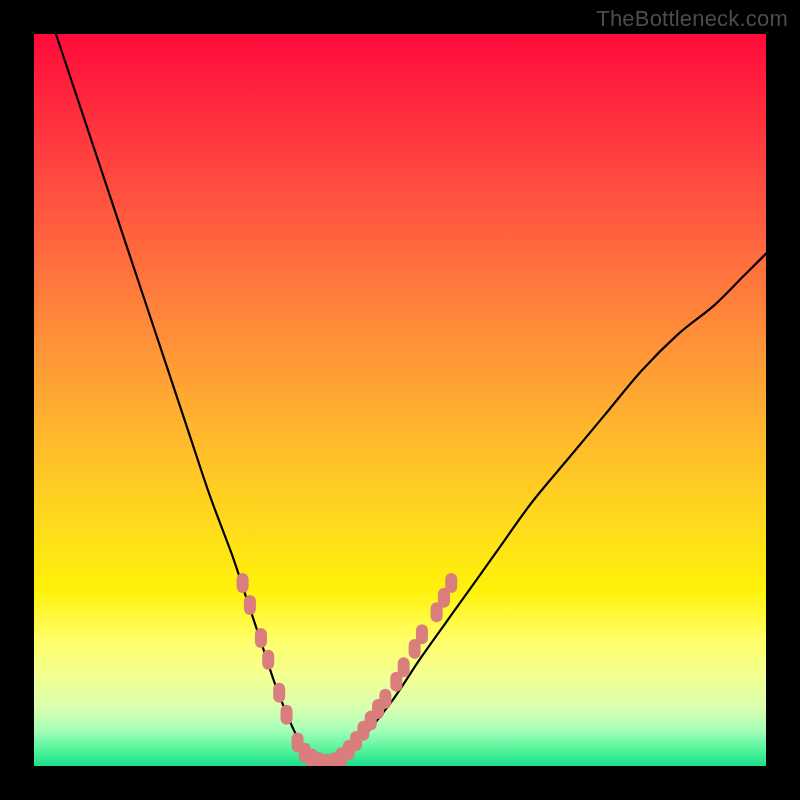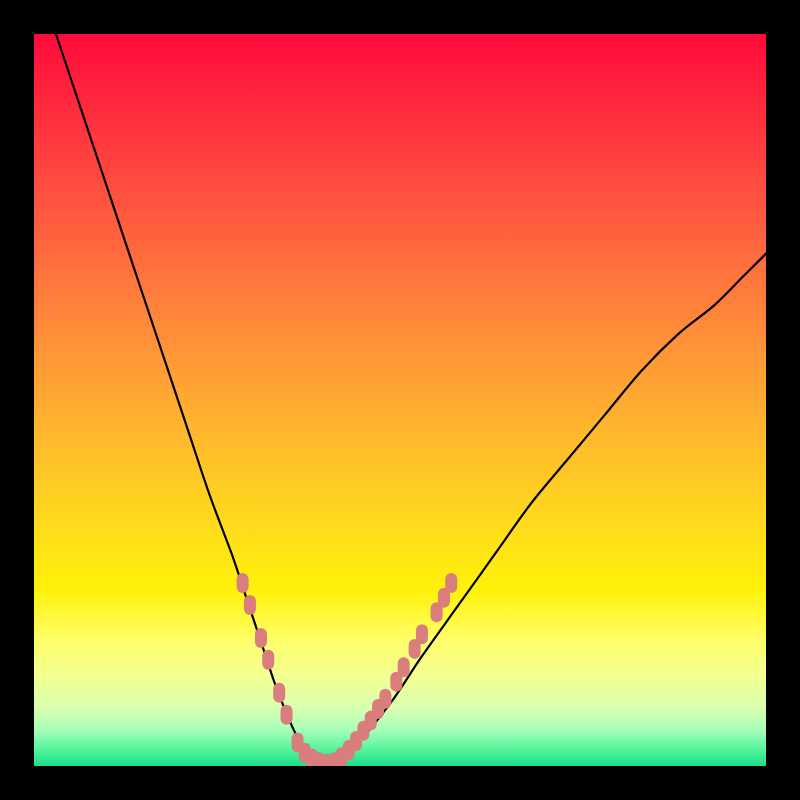--- a/index.html
+++ b/index.html
@@ -65,20 +65,21 @@
     font-weight: 400;
     letter-spacing: 0.2px;
     user-select: none;
   }
 </style>
 </head>
 <body>
 
 <div class="frame">
 
+  <div class="watermark">TheBottleneck.com</div>
 
   <div class="plot-area">
     <div class="gradient-bg"></div>
     <svg class="svg-overlay" viewBox="0 0 732 732" preserveAspectRatio="none">
       <path id="curve-path" fill="none" stroke-width="2.2" stroke-linecap="round" stroke-linejoin="round" d="M 21.96 0.00 C 25.62 10.98, 36.60 43.92, 43.92 65.88 C 51.24 87.84, 58.56 109.80, 65.88 131.76 C 73.20 153.72, 80.52 175.68, 87.84 197.64 C 95.16 219.60, 102.48 241.56, 109.80 263.52 C 117.12 285.48, 124.44 307.44, 131.76 329.40 C 139.08 351.36, 146.40 373.32, 153.72 395.28 C 161.04 417.24, 168.36 440.42, 175.68 461.16 C 183.00 481.90, 191.54 502.64, 197.64 519.72 C 203.74 536.80, 207.40 549.00, 212.28 563.64 C 217.16 578.28, 222.04 592.92, 226.92 607.56 C 231.80 622.20, 236.68 638.06, 241.56 651.48 C 246.44 664.90, 251.93 678.32, 256.20 688.08 C 260.47 697.84, 263.52 703.94, 267.18 710.04 C 270.84 716.14, 273.89 721.02, 278.16 724.68 C 282.43 728.34, 287.92 732.00, 292.80 732.00 C 297.68 732.00, 301.34 729.56, 307.44 724.68 C 313.54 719.80, 320.86 712.48, 329.40 702.72 C 337.94 692.96, 348.92 679.54, 358.68 666.12 C 368.44 652.70, 376.98 638.06, 387.96 622.20 C 398.94 606.34, 412.36 588.04, 424.56 570.96 C 436.76 553.88, 448.96 536.80, 461.16 519.72 C 473.36 502.64, 485.56 484.34, 497.76 468.48 C 509.96 452.62, 522.16 439.20, 534.36 424.56 C 546.56 409.92, 558.76 395.28, 570.96 380.64 C 583.16 366.00, 595.36 350.14, 607.56 336.72 C 619.76 323.30, 631.96 311.10, 644.16 300.12 C 656.36 289.14, 669.78 280.60, 680.76 270.84 C 691.74 261.08, 701.50 250.10, 710.04 241.56 C 718.58 233.02, 728.34 223.26, 732.00 219.60" stroke="#000000"></path>
       <g id="marker-group">
           <rect x="202.62" y="539.00" width="12" height="20" rx="6" ry="6" fill="#d97d7d"></rect>
           <rect x="209.94" y="560.96" width="12" height="20" rx="6" ry="6" fill="#d97d7d"></rect>
           <rect x="220.92" y="593.90" width="12" height="20" rx="6" ry="6" fill="#d97d7d"></rect>
           <rect x="228.24" y="615.86" width="12" height="20" rx="6" ry="6" fill="#d97d7d"></rect>

